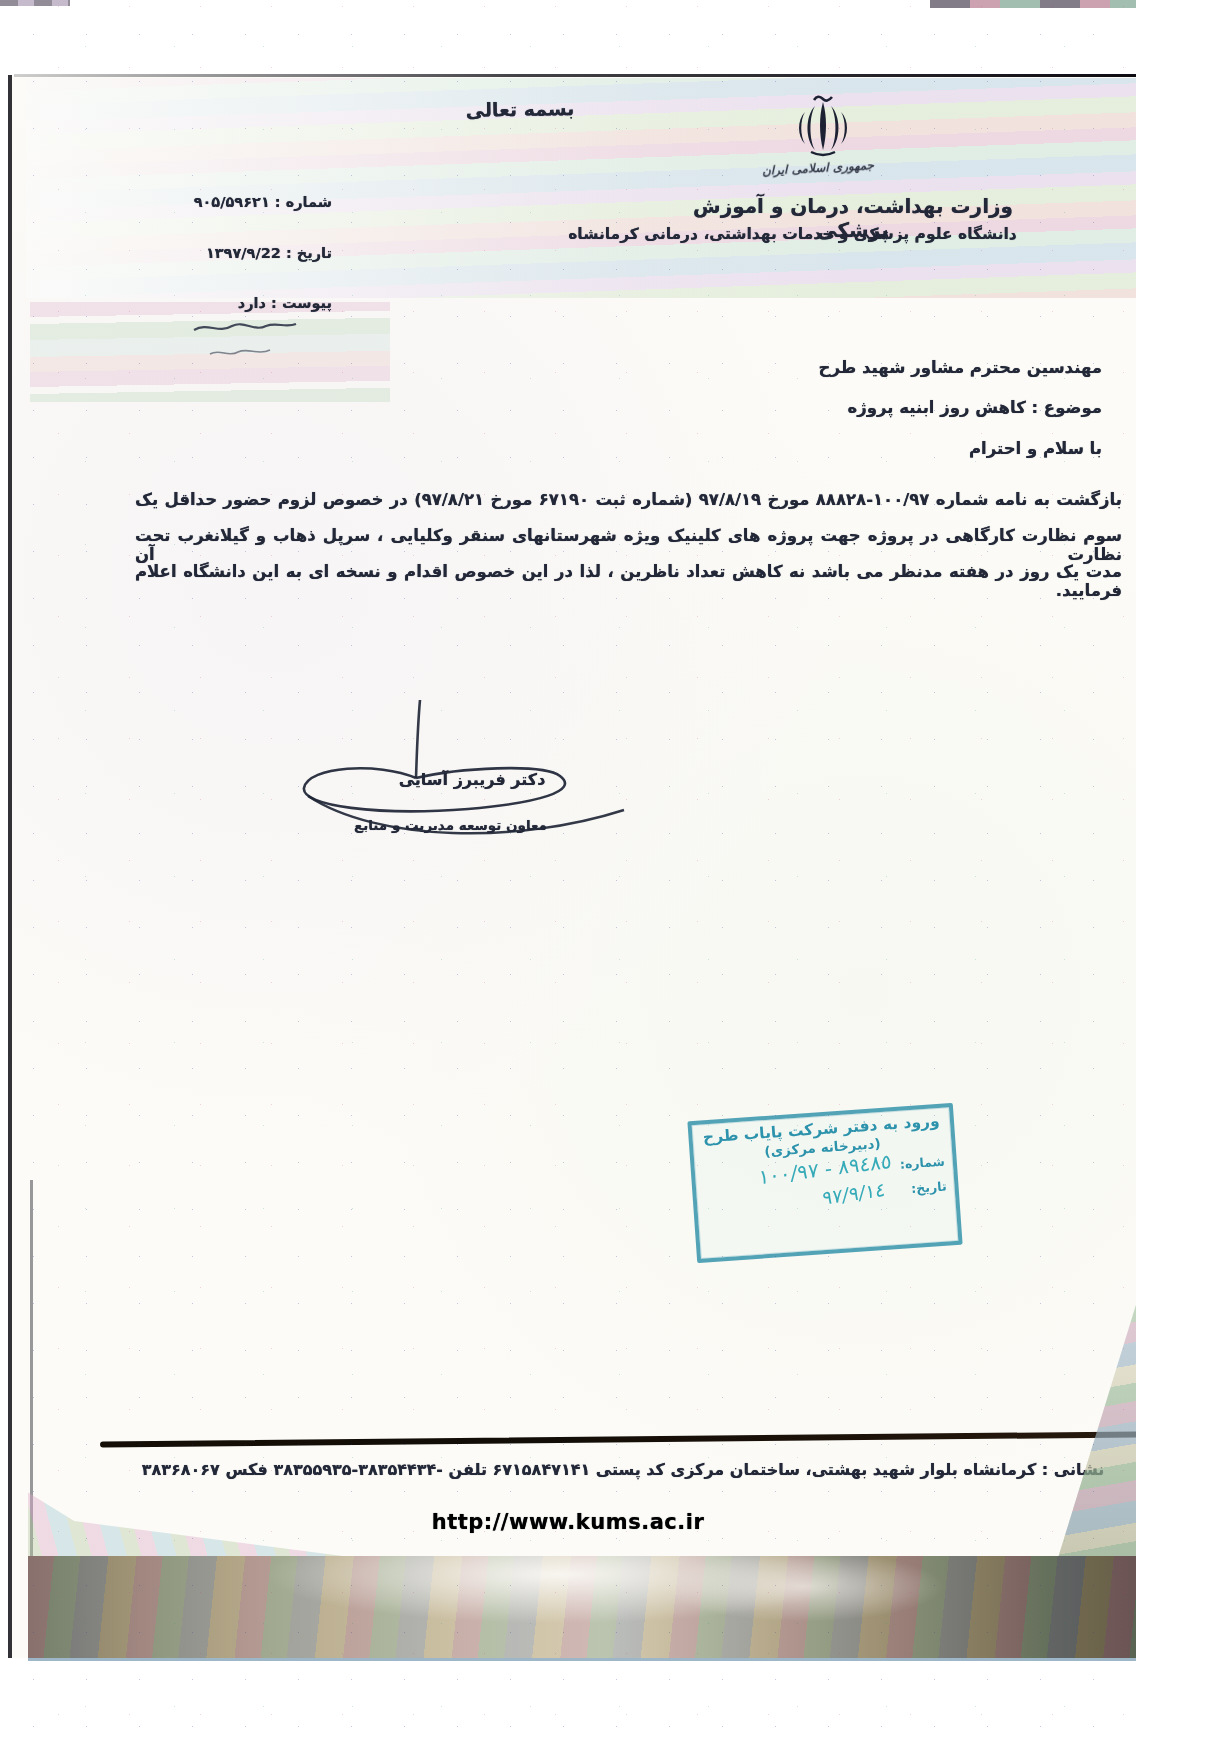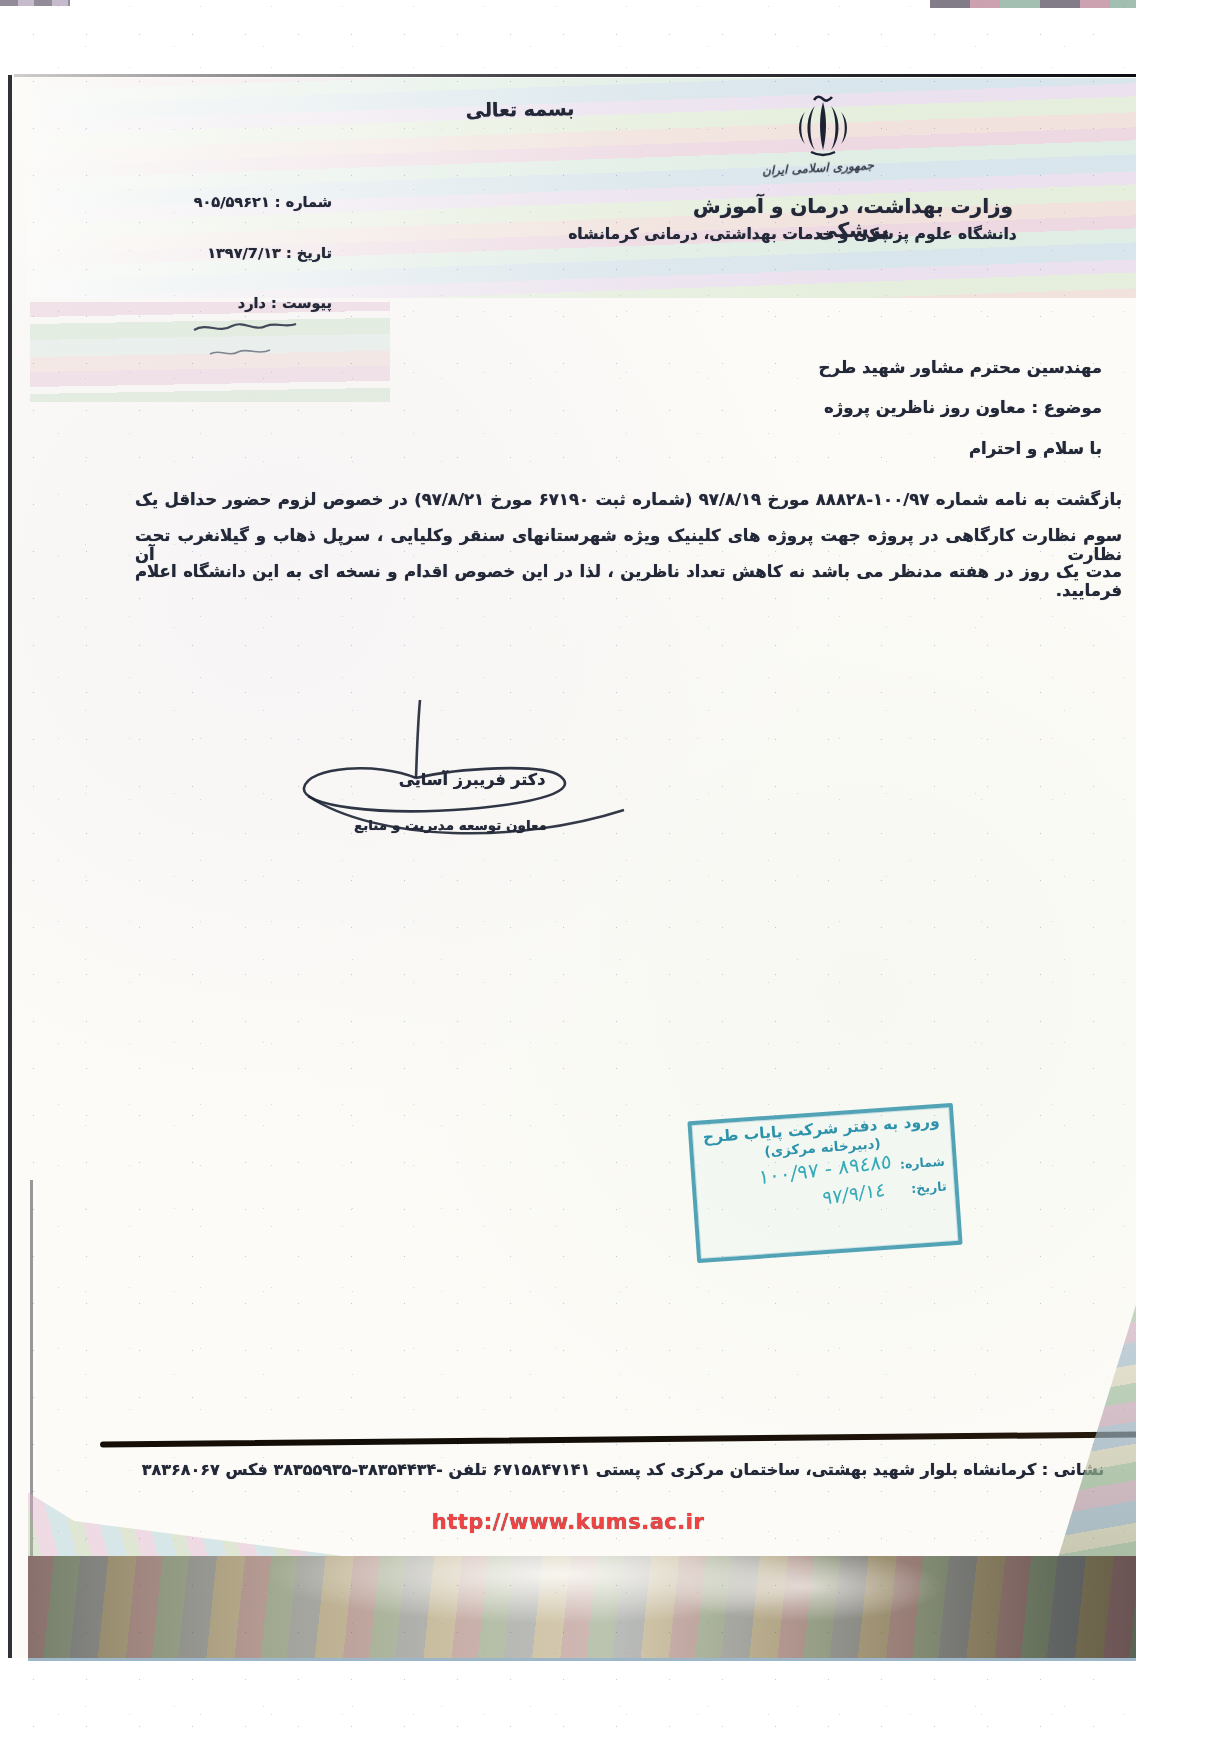--- a/index.html
+++ b/index.html
@@ -93,21 +93,21 @@
   .stamp-label{font-size:12.5px;font-weight:700;white-space:nowrap;}
   .hand{font-size:20px;font-weight:400;color:#35aab8;letter-spacing:1px;
     transform:rotate(-3deg) skewX(-6deg);white-space:nowrap;}
   .hand.date{font-size:19px;transform:rotate(-4deg) skewX(-8deg) translateX(-18px);}
   
   .divider{left:100px;top:1431px;width:1086px;height:6px;border-radius:3px;
     transform:rotate(-.55deg);transform-origin:100% 50%;
     background:linear-gradient(90deg,#140e06 0,#120d07 40%,#1c1209 70%,#2a1c10);}
   .address{left:118px;top:1460px;width:1010px;text-align:center;font-size:16px;font-weight:700;}
   .website{left:0;right:0;top:1510px;text-align:center;font-size:21px;font-weight:800;
-    color:#ef4444;letter-spacing:.5px;text-shadow:0 0 .8px rgba(14,18,32,.9);}
+    color:#000000;letter-spacing:.5px;text-shadow:0 0 .8px rgba(14,18,32,.9);}
 </style>
 </head>
 <body>
 
 <div class="screen">
 
   <div class="abs paper"></div>
   <div class="abs noise-header"></div>
   <div class="abs noise-left"></div>
   <div class="abs noise-tr"></div>
@@ -132,36 +132,36 @@
   <div class="abs fa republic">جمهوری اسلامی ایران</div>
   <div class="abs fa blur ministry">وزارت بهداشت، درمان و آموزش پزشکی</div>
   <div class="abs fa blur university">دانشگاه علوم پزشکی و خدمات بهداشتی، درمانی کرمانشاه</div>
 
   <div class="abs fa blur meta-row" style="top:194px">
     <span>شماره :</span>
     <span>۹۰۵/۵۹۶۲۱</span>
   </div>
   <div class="abs fa blur meta-row" style="top:245px">
     <span>تاریخ :</span>
-    <span>۱۳۹۷/7/۱۳</span>
+    <span>۱۳۹۷/۹/22</span>
   </div>
   <div class="abs fa blur meta-row" style="top:295px">
     <span>پیوست :</span>
     <span>دارد</span>
   </div>
 
   <svg class="abs" style="left:188px;top:316px;width:115px;height:52px" viewBox="0 0 115 52">
     <path d="M6 14 C20 6 30 18 44 10 C56 4 66 16 78 10 C88 6 98 12 108 8" fill="none" stroke="#262c40" stroke-width="2.2" opacity=".85"></path>
     <path d="M22 38 C32 32 40 42 50 36 C60 31 70 40 82 34" fill="none" stroke="#262c40" stroke-width="1.6" opacity=".55"></path>
   </svg>
 
   <div class="abs fa blur letter-line" style="top:358px">مهندسین محترم مشاور شهید طرح</div>
   <div class="abs fa blur letter-line" style="top:398px">
     <span>موضوع :</span>
-    <span>معاون روز ناظرین پروژه</span>
+    <span>کاهش روز ابنیه پروژه</span>
   </div>
   <div class="abs fa blur letter-line" style="top:439px">با سلام و احترام</div>
 
   <div class="abs fa body-block">
     <div class="bline blur">بازگشت به نامه شماره ۱۰۰/۹۷-۸۸۸۲۸ مورخ ۹۷/۸/۱۹ (شماره ثبت ۶۷۱۹۰ مورخ ۹۷/۸/۲۱) در خصوص لزوم حضور حداقل یک</div>
     <div class="bline blur">سوم نظارت کارگاهی در پروژه جهت پروژه های کلینیک ویژه شهرستانهای سنقر وکلیایی ، سرپل ذهاب و گیلانغرب تحت نظارت آن</div>
     <div class="bline blur">مدت یک روز در هفته مدنظر می باشد نه کاهش تعداد ناظرین ، لذا در این خصوص اقدام و نسخه ای به این دانشگاه اعلام فرمایید.</div>
   </div>
 
   <svg class="abs sig-svg" viewBox="0 0 352 168">

